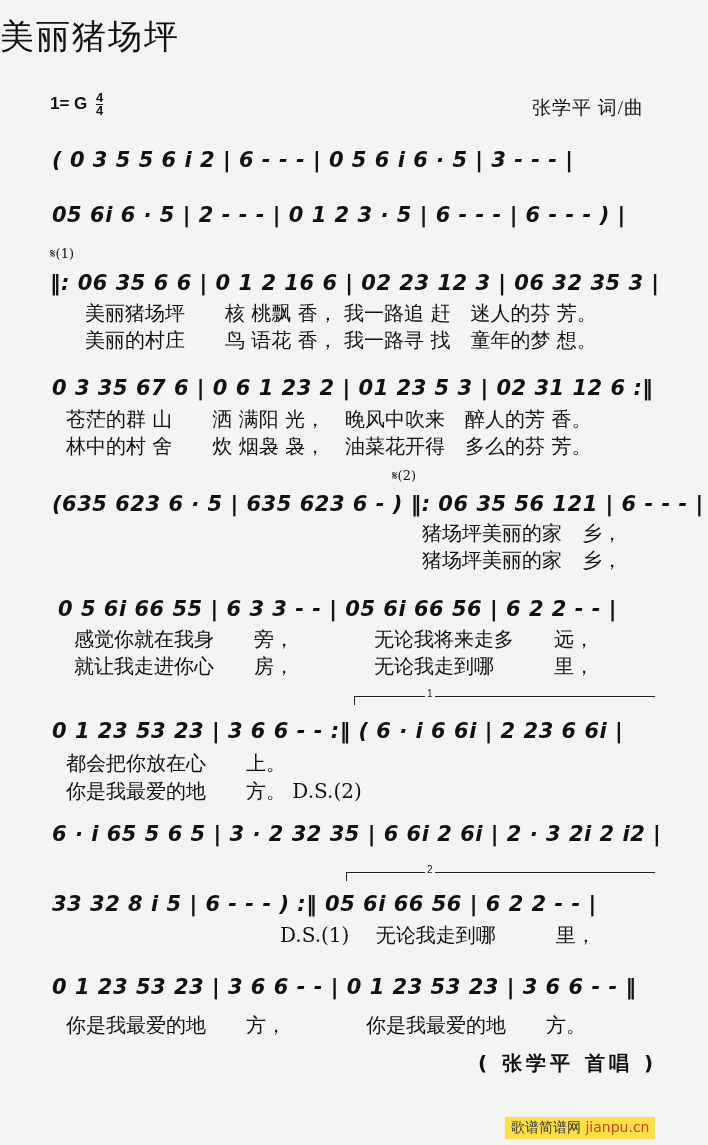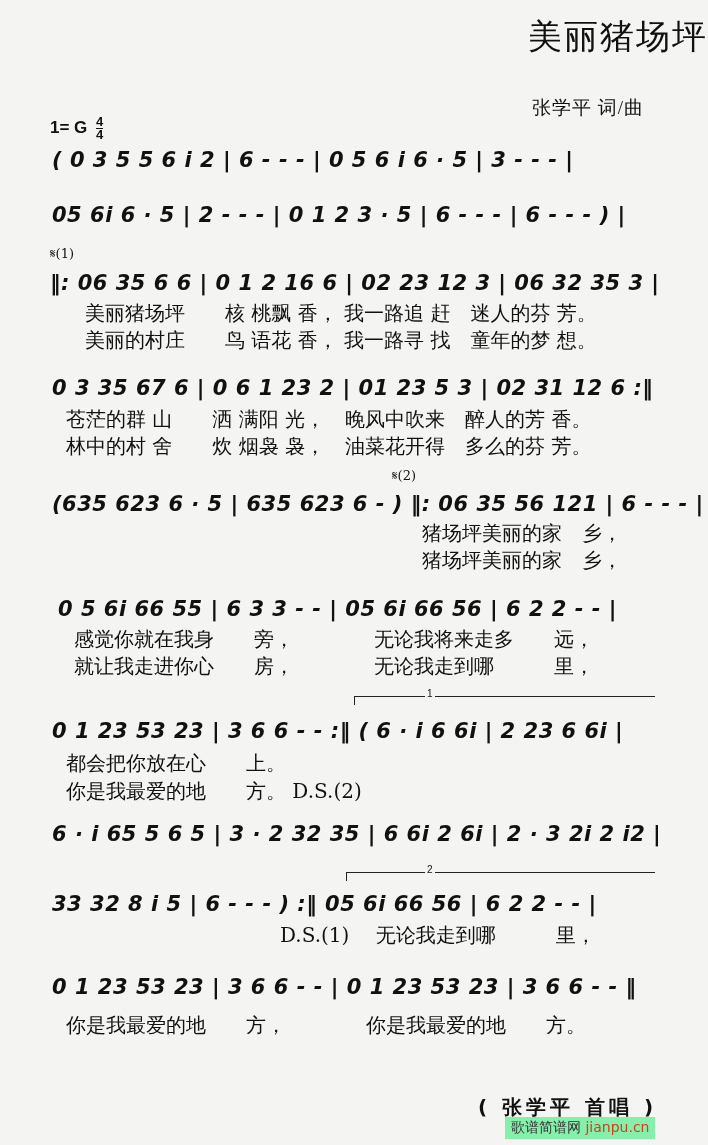--- a/index.html
+++ b/index.html
@@ -1,30 +1,30 @@
 <!DOCTYPE html>
 <html><head>
 <meta charset="utf-8">
 <style>
   html,body{margin:0;padding:0;}
   body{width:708px;height:1145px;background:#f4f4f2;position:relative;overflow:hidden;
        font-family:"Liberation Sans","DejaVu Sans",sans-serif;color:#111;}
   .abs{position:absolute;white-space:nowrap;}
-  .title{left:0;width:708px;top:14px;text-align:right;font-family:"DejaVu Serif",serif;font-size:34px;letter-spacing:2px;}
-  .key{left:50px;top:92px;font-size:17px;font-weight:bold;margin-top:24px;}
+  .title{left:0;width:708px;top:14px;text-align:left;font-family:"DejaVu Serif",serif;font-size:34px;letter-spacing:2px;}
+  .key{left:50px;top:92px;font-size:17px;font-weight:bold;}
   .frac{display:inline-block;vertical-align:middle;font-size:13px;line-height:12px;text-align:center;margin-left:4px;}
   .frac span{display:block;}
   .author{left:532px;top:95px;font-size:19px;font-family:Liberation Serif, serif;letter-spacing:1px;}
   .notes{font-size:21px;font-weight:bold;letter-spacing:0.5px;font-family:"DejaVu Sans",sans-serif;font-style:italic;}
   .lyric{font-size:20px;font-family:"DejaVu Serif",serif;}
   .mark{font-size:13px;font-family:"DejaVu Serif",serif;}
   .volta{border-top:1px solid #222;border-left:1px solid #222;height:8px;}
   .volta span{position:absolute;top:-9px;font-size:10px;background:#f4f4f2;padding:0 2px;}
-  .singer{left:478px;top:1050px;font-size:20px;font-weight:bold;letter-spacing:4px;font-family:"DejaVu Sans",sans-serif;margin-top:44px;}
-  .wm{left:505px;top:1117px;font-size:14px;font-family:"DejaVu Serif",serif;color:#333;background:#86efac;padding:2px 6px;}
+  .singer{left:478px;top:1050px;font-size:20px;font-weight:bold;letter-spacing:4px;font-family:"DejaVu Sans",sans-serif;}
+  .wm{left:505px;top:1117px;font-size:14px;font-family:"DejaVu Serif",serif;color:#333;background:#fde047;padding:2px 6px;}
   .wm b{color:#d0401a;font-family:"DejaVu Sans",sans-serif;font-weight:normal;}
 </style>
 </head>
 <body>
 
 <div class="abs title">美丽猪场坪</div>
 <div class="abs key">
   <span>1= G</span>
   <span class="frac">
     <span>4</span>

